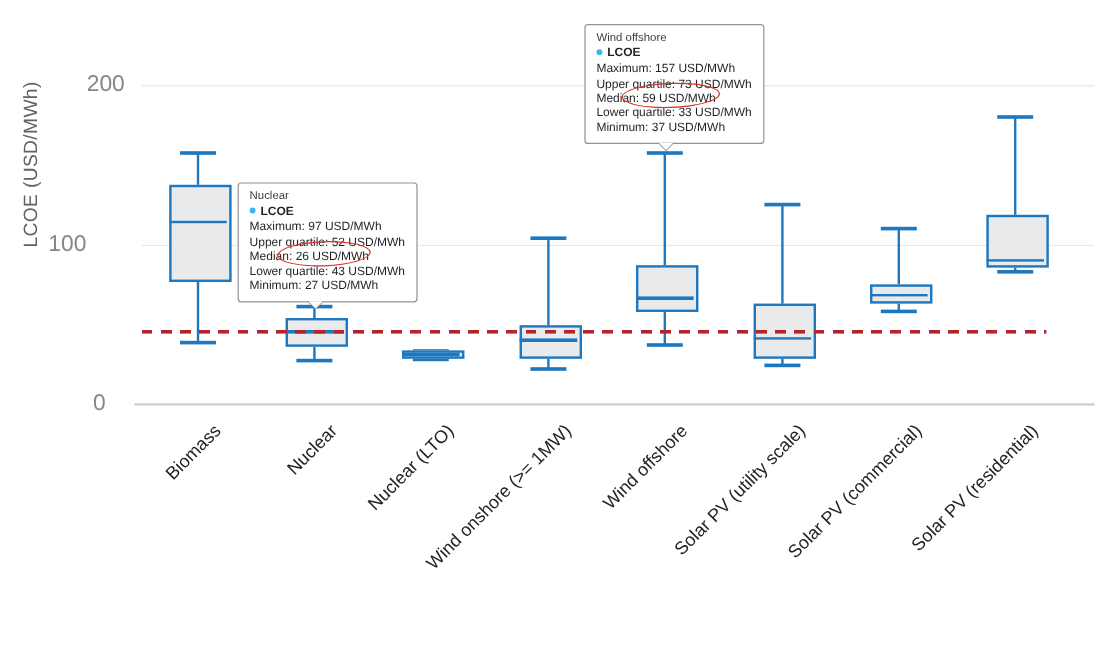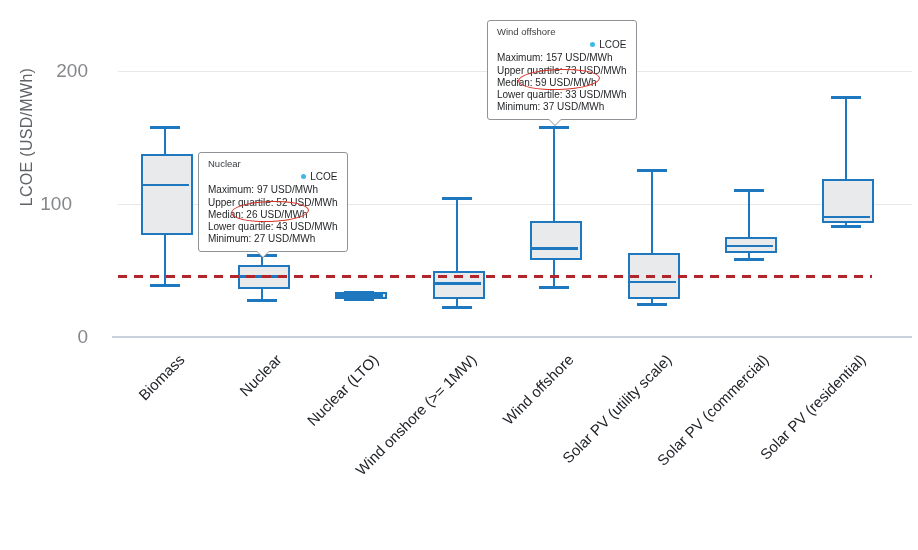--- a/index.html
+++ b/index.html
@@ -40,21 +40,21 @@
   }
   .tooltip::before{
     content:"";position:absolute;bottom:-7px;left:var(--ptr);
     border-left:7px solid transparent;border-right:7px solid transparent;border-top:7px solid #8f9398;
   }
   .tooltip::after{
     content:"";position:absolute;bottom:-5.5px;left:calc(var(--ptr) + 1px);
     border-left:6px solid transparent;border-right:6px solid transparent;border-top:6px solid #ffffff;
   }
   .t-title{font-size:9.5px;color:#3c4043;margin-bottom:1px;}
-  .t-series{font-weight:normal;font-size:10px;margin-bottom:1px;text-align:right;}
+  .t-series{font-weight:bold;font-size:10px;margin-bottom:1px;}
   .bullet{
     display:inline-block;width:5px;height:5px;border-radius:50%;background:#3cb9e8;
     margin-right:4px;vertical-align:1px;
   }
   .ellipse{
     position:absolute;border:1.6px solid #d93025;border-radius:50%;
     transform:rotate(-2deg);z-index:7;pointer-events:none;
   }
 </style>
 </head>
@@ -80,21 +80,21 @@
     <div class="t-series"><span class="bullet"></span><span>LCOE</span></div>
     <div class="t-line">Maximum: 157 USD/MWh</div>
     <div class="t-line">Upper quartile: 73 USD/MWh</div>
     <div class="t-line">Median: 59 USD/MWh</div>
     <div class="t-line">Lower quartile: 33 USD/MWh</div>
     <div class="t-line">Minimum: 37 USD/MWh</div>
     <div class="ellipse" style="left:30px;top:48px;width:80px;height:19px;"></div>
   </div>
 
 <div class="gridline" style="left: 118px; top: 70.5px; width: 794px;"></div>
-    <div class="ytick" style="left: 28px; top: 57.5px;">200</div>
+    <div class="ytick" style="left: 44px; top: 57.5px;">200</div>
     <div class="gridline" style="left: 118px; top: 203.5px; width: 794px;"></div>
     <div class="ytick" style="left: 12px; top: 190.5px;">100</div>
     <div class="axisline" style="left: 112px; top: 335.5px; width: 800px;"></div>
     <div class="ytick" style="left: 28px; top: 323.5px;">0</div>
     <div class="stem" style="left: 163.5px; top: 127.69px; height: 27.93px;"></div>
     <div class="stem" style="left: 163.5px; top: 232.76px; height: 53.2px;"></div>
     <div class="cap" style="left: 149.5px; top: 126.19px;"></div>
     <div class="cap" style="left: 149.5px; top: 284.46px;"></div>
     <div class="boxrect" style="left: 140.5px; top: 153.62px; height: 77.14px;"></div>
     <div class="medianline" style="left: 140.5px; top: 183.63px;"></div>

